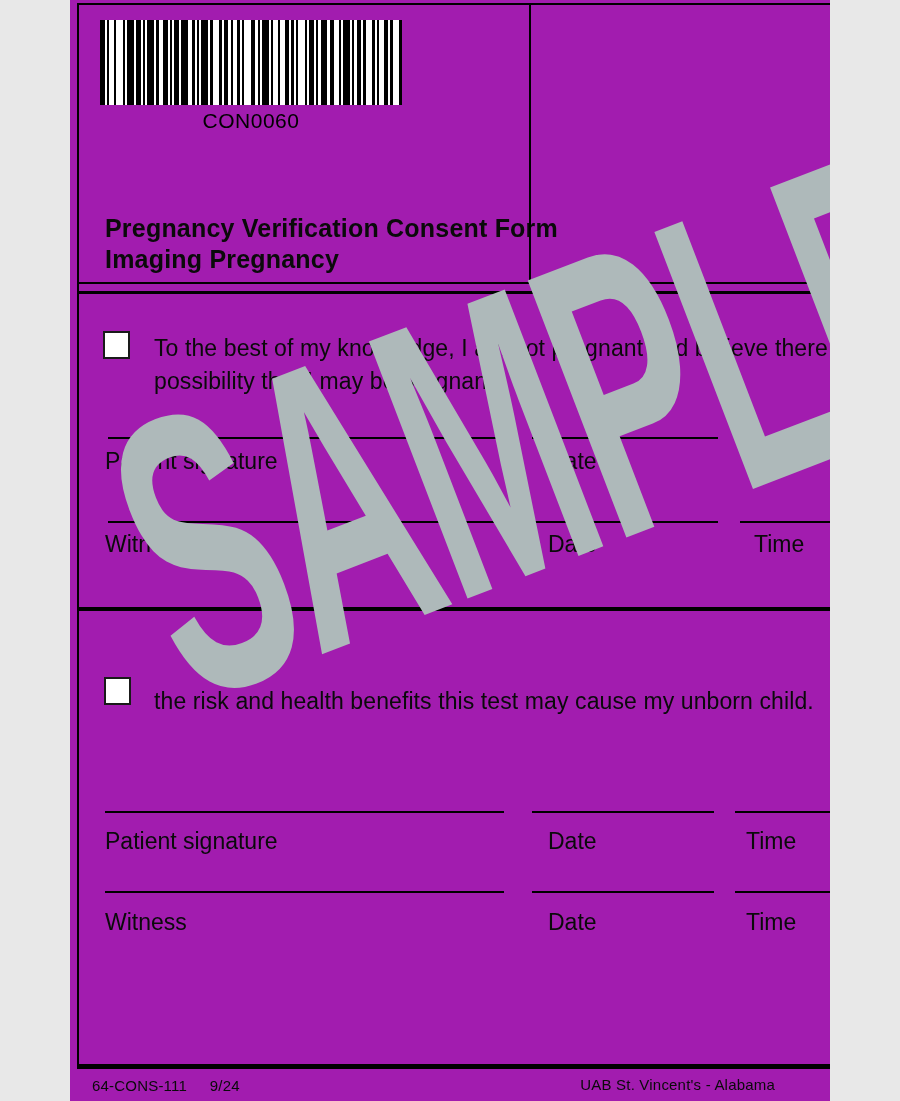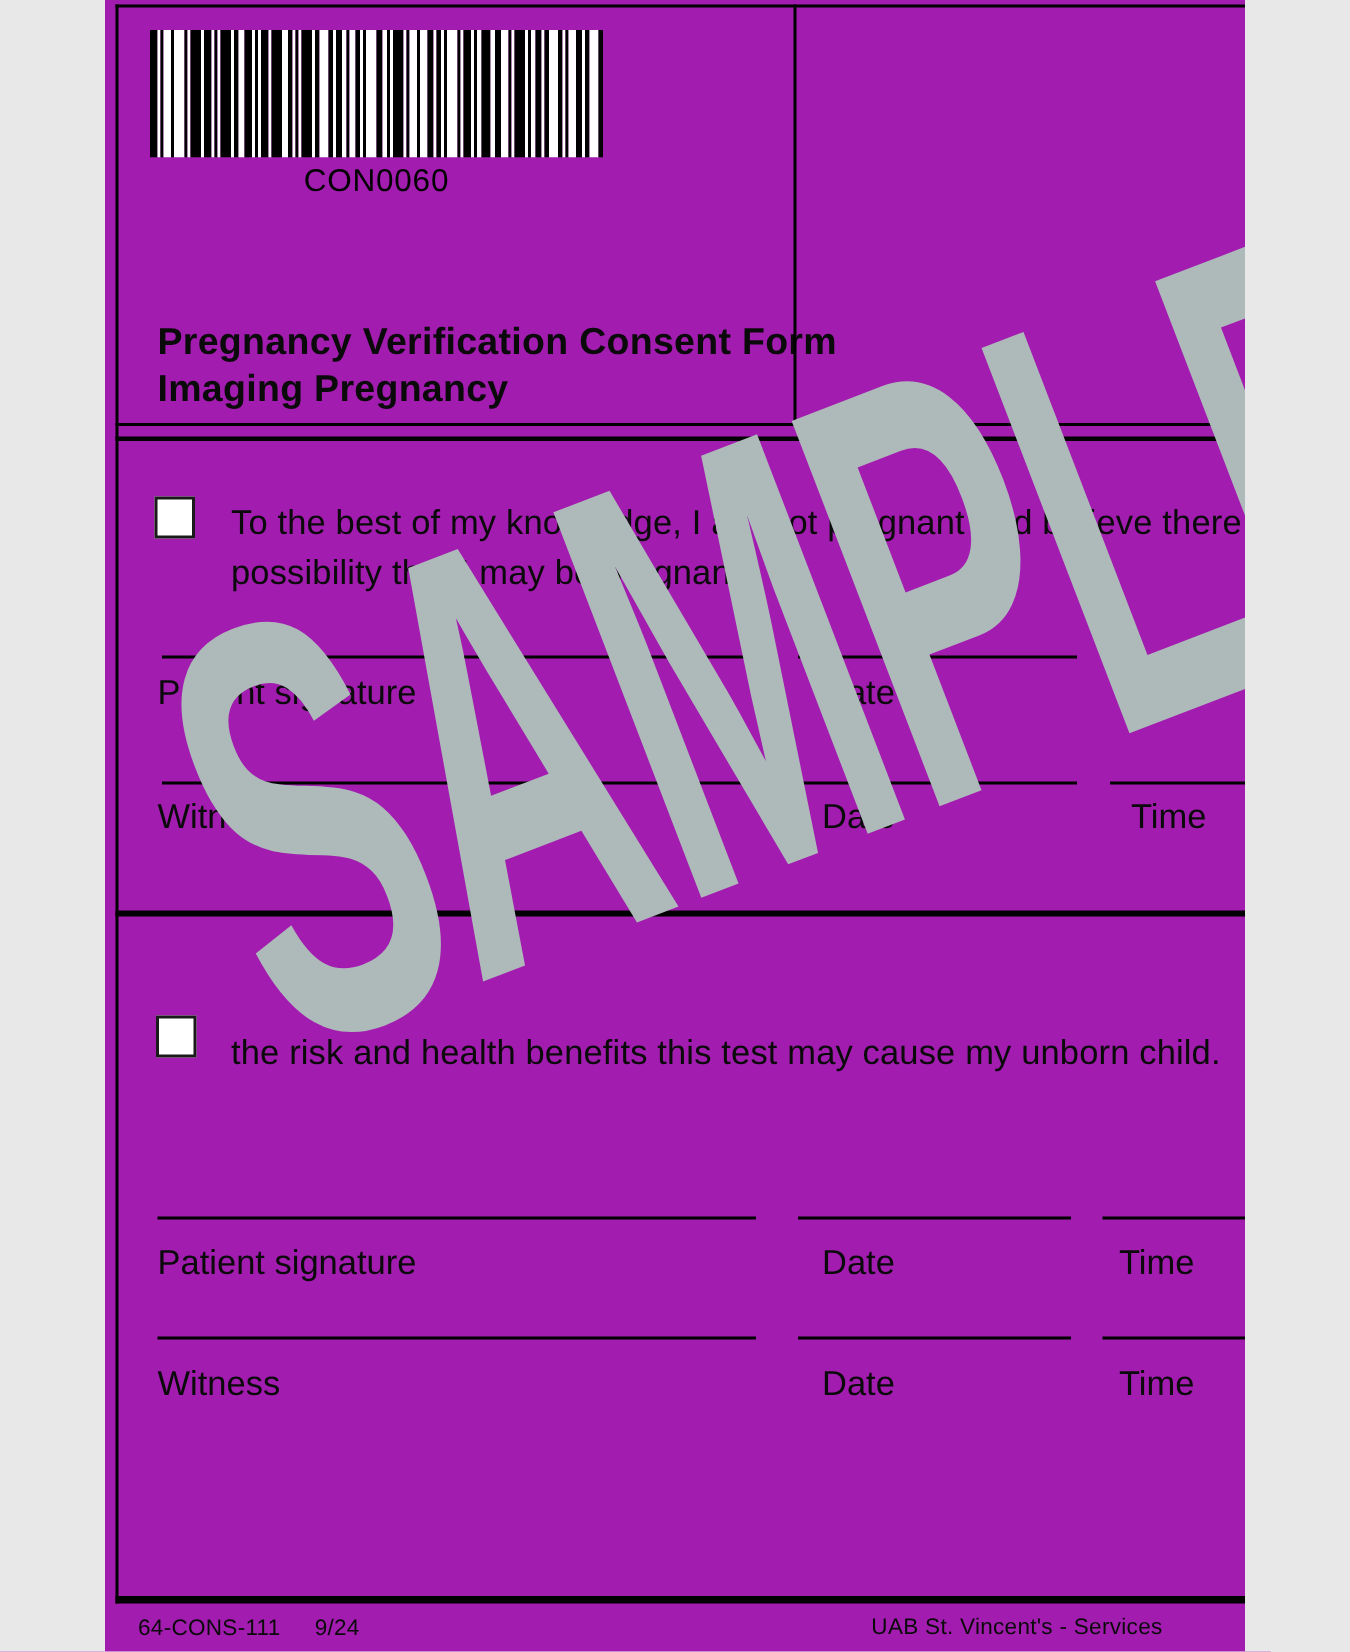--- a/index.html
+++ b/index.html
@@ -215,17 +215,17 @@
   <div class="ln" style="left:665px; top:891px; width:122px; height:2px;"></div>
   <div class="txt label-text" style="left:35px;  top:909px;">Witness</div>
   <div class="txt label-text" style="left:478px; top:909px;">Date</div>
   <div class="txt label-text" style="left:676px; top:909px;">Time</div>
 
   <div class="txt footer-text" style="left:22px; top:1077px;">
     <span>64-CONS-111</span>
     <span style="display:inline-block; width:14px;"></span>
     <span>9/24</span>
   </div>
-  <div class="txt footer-text" style="right:55px; top:1076px; text-align:right;">UAB St. Vincent's - Services</div>
+  <div class="txt footer-text" style="right:55px; top:1076px; text-align:right;">UAB St. Vincent's - Alabama</div>
 
   <div class="watermark" id="watermark" style="color: rgb(174, 185, 186);">SAMPLE</div>
 
 </div>
 
 </body></html>

